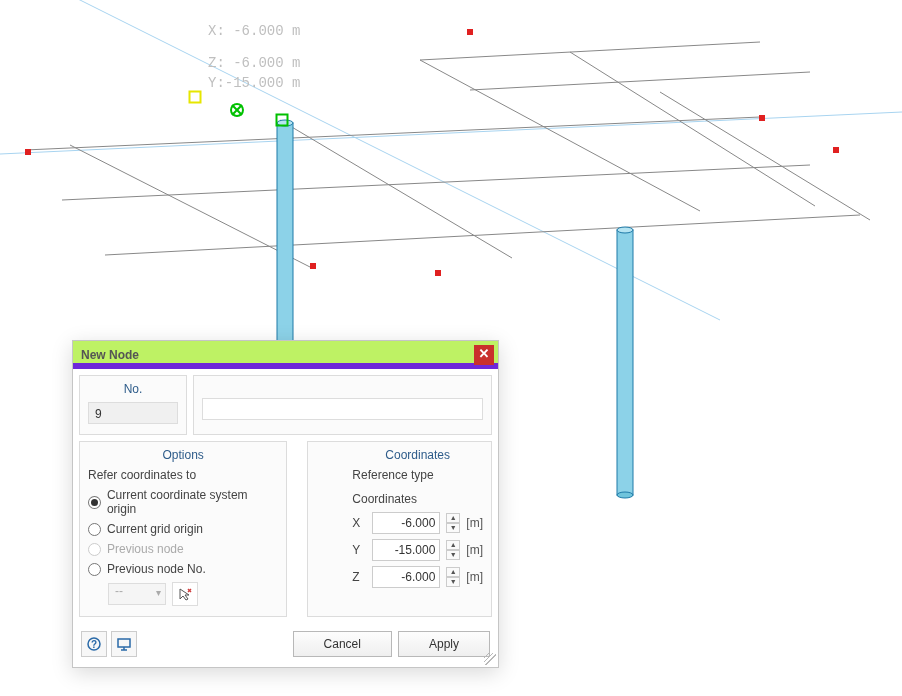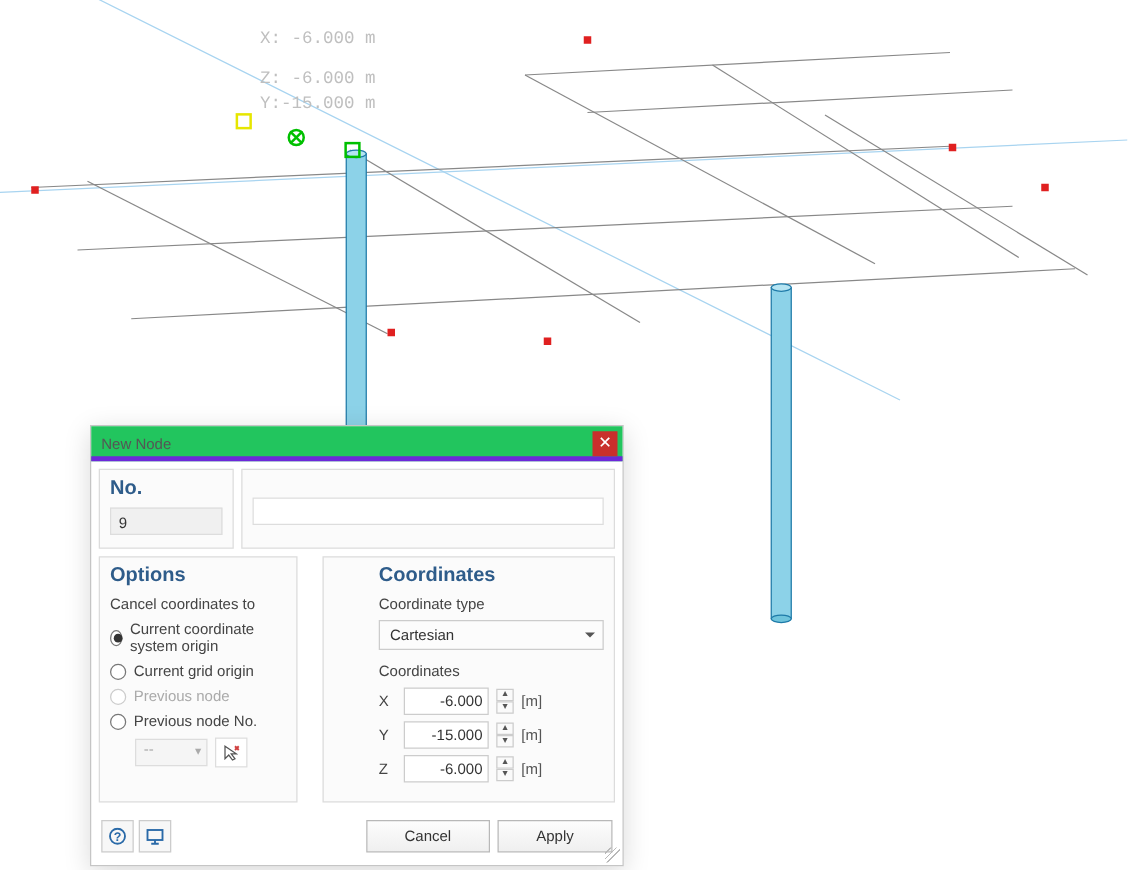--- a/index.html
+++ b/index.html
@@ -54,43 +54,44 @@
       left: 72px;
       top: 340px;
       width: 427px;
       background: #ffffff;
       border: 1px solid #c5c5c5;
       box-shadow: 0 5px 20px rgba(0,0,0,0.15);
     }
     .titlebar {
       position: relative;
       height: 28px;
-      background: #22c55e;
-      border-bottom: 4px solid #6d28d9;
+      background: #bef264;
+      border-bottom: 6px solid #6d28d9;
       padding: 0 8px;
       line-height: 28px;
       font-size: 12px;
       color: #555;
+      font-weight: bold;
     }
     .close-btn {
       position:absolute; right:4px; top:4px;
       width:20px; height:20px;
       background:#c9302c;
       color:#fff;
       text-align:center; line-height:18px;
       font-size:13px;
     }
     .dlg-body { padding:6px; }
     .row-top { display:flex; gap:6px; }
     .panel {
       border:1px solid #dcdcdc;
       background:#fbfbfb;
       padding:6px 8px 10px;
     }
-    .panel-title { color:#2e5c8a; font-weight:700; margin-bottom:6px; font-size:16px; }
+    .panel-title { color:#2e5c8a; font-weight:400; margin-bottom:6px; font-size:12px;text-align:center; }
     .no-panel { width:108px; }
     .desc-panel { flex:1; }
     .input-sunken {
       background:#f0f0f0;
       border:1px solid #ddd;
       padding:2px 6px;
       height:22px; line-height:18px;
       color:#333;
     }
     .row-main { display:flex; gap:20px; margin-top:6px; }
@@ -234,21 +235,21 @@
         <div style="height:16px"></div>
         <div class="input-sunken" style="width:100%; background:#fff;">
           <span></span>
         </div>
       </div>
     </div>
 
     <div class="row-main">
       <div class="panel opts">
         <div class="panel-title">Options</div>
-        <div class="section-label">Cancel coordinates to</div>
+        <div class="section-label">Refer coordinates to</div>
 
         <div class="radio-line">
           <span class="radio checked"></span>
           <span>Current coordinate system origin</span>
         </div>
         <div class="radio-line">
           <span class="radio"></span>
           <span>Current grid origin</span>
         </div>
         <div class="radio-line disabled">
@@ -268,24 +269,21 @@
               <path d="M2 2 L2 12 L5 9 L8 13 L10 12 L7 8 L11 8 Z" fill="#fff" stroke="#555" stroke-width="1"></path>
               <line x1="10" y1="2" x2="13" y2="5" stroke="#d04040" stroke-width="1.5"></line>
               <line x1="13" y1="2" x2="10" y2="5" stroke="#d04040" stroke-width="1.5"></line>
             </svg>
           </div>
         </div>
       </div>
 
       <div class="panel coords">
         <div class="panel-title">Coordinates</div>
-        <div class="section-label">Coordinate type</div>
-        <div class="select">
-          <span>Cartesian</span>
-        </div>
+        <div class="section-label">Reference type</div>
 
         <div class="section-label" style="margin-top:10px;">Coordinates</div>
 
         <div class="coord-row">
           <div class="coord-lbl">X</div>
           <div class="num-input"><span>-6.000</span></div>
           <div class="spinner">
               <div>▲</div>
               <div>▼</div>
             </div>

